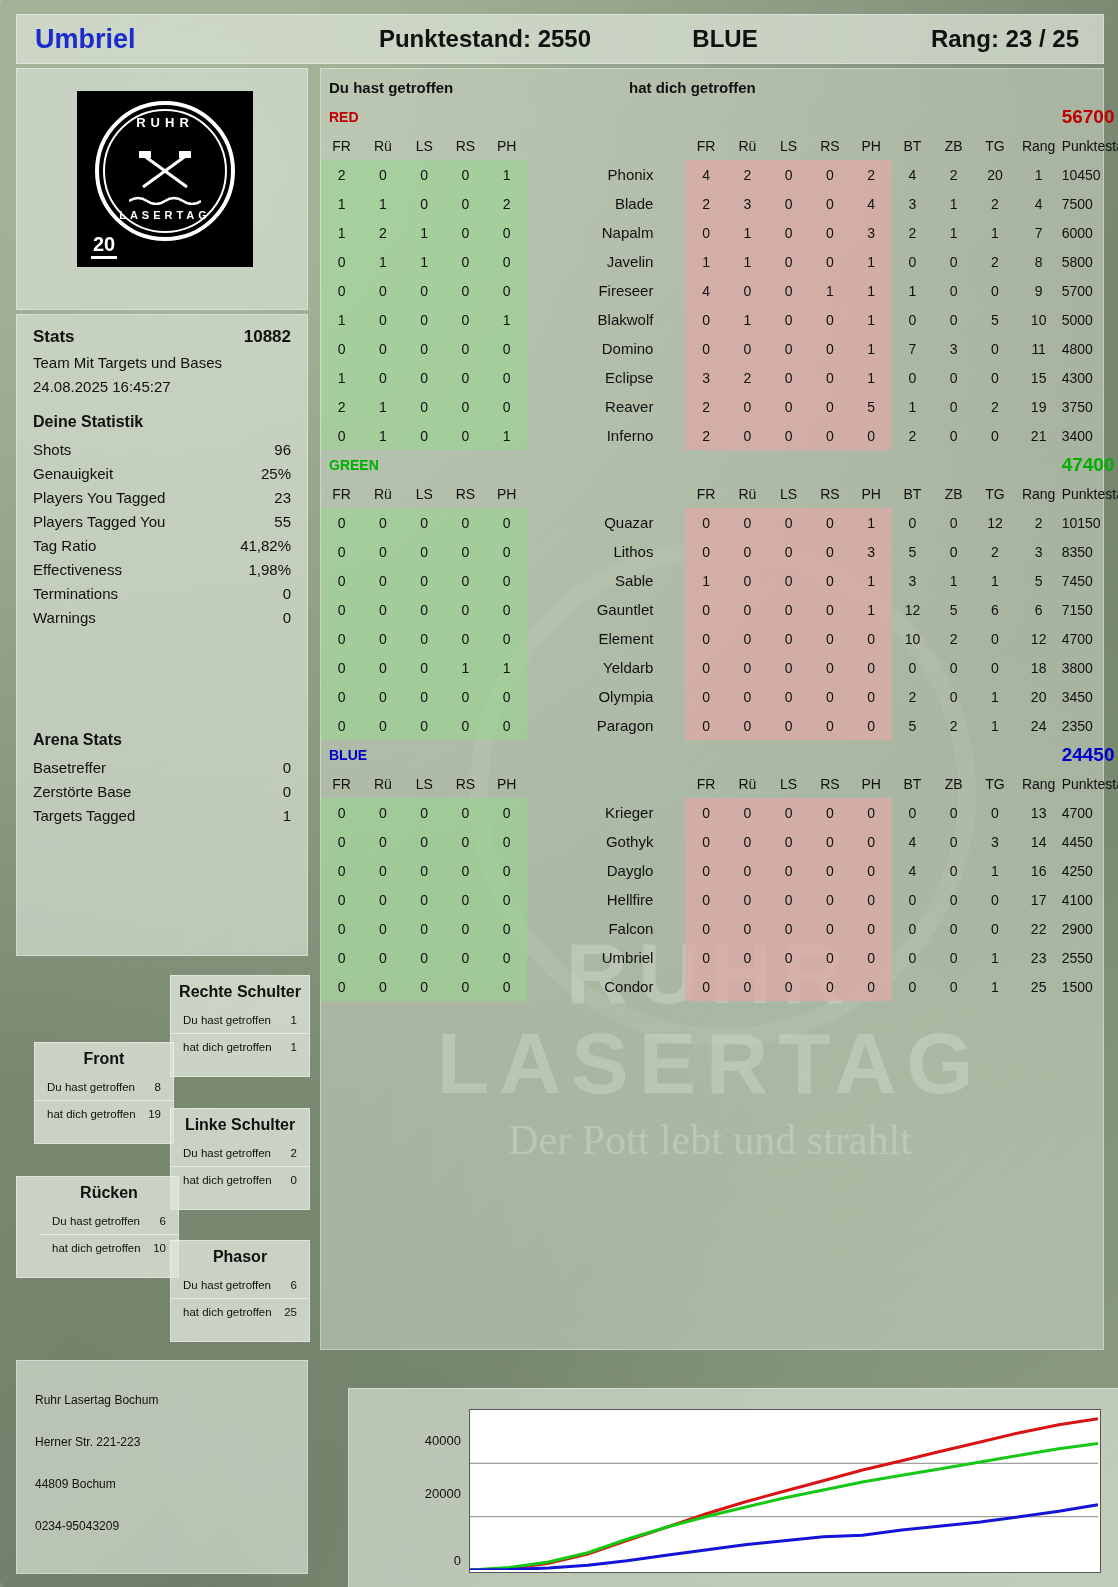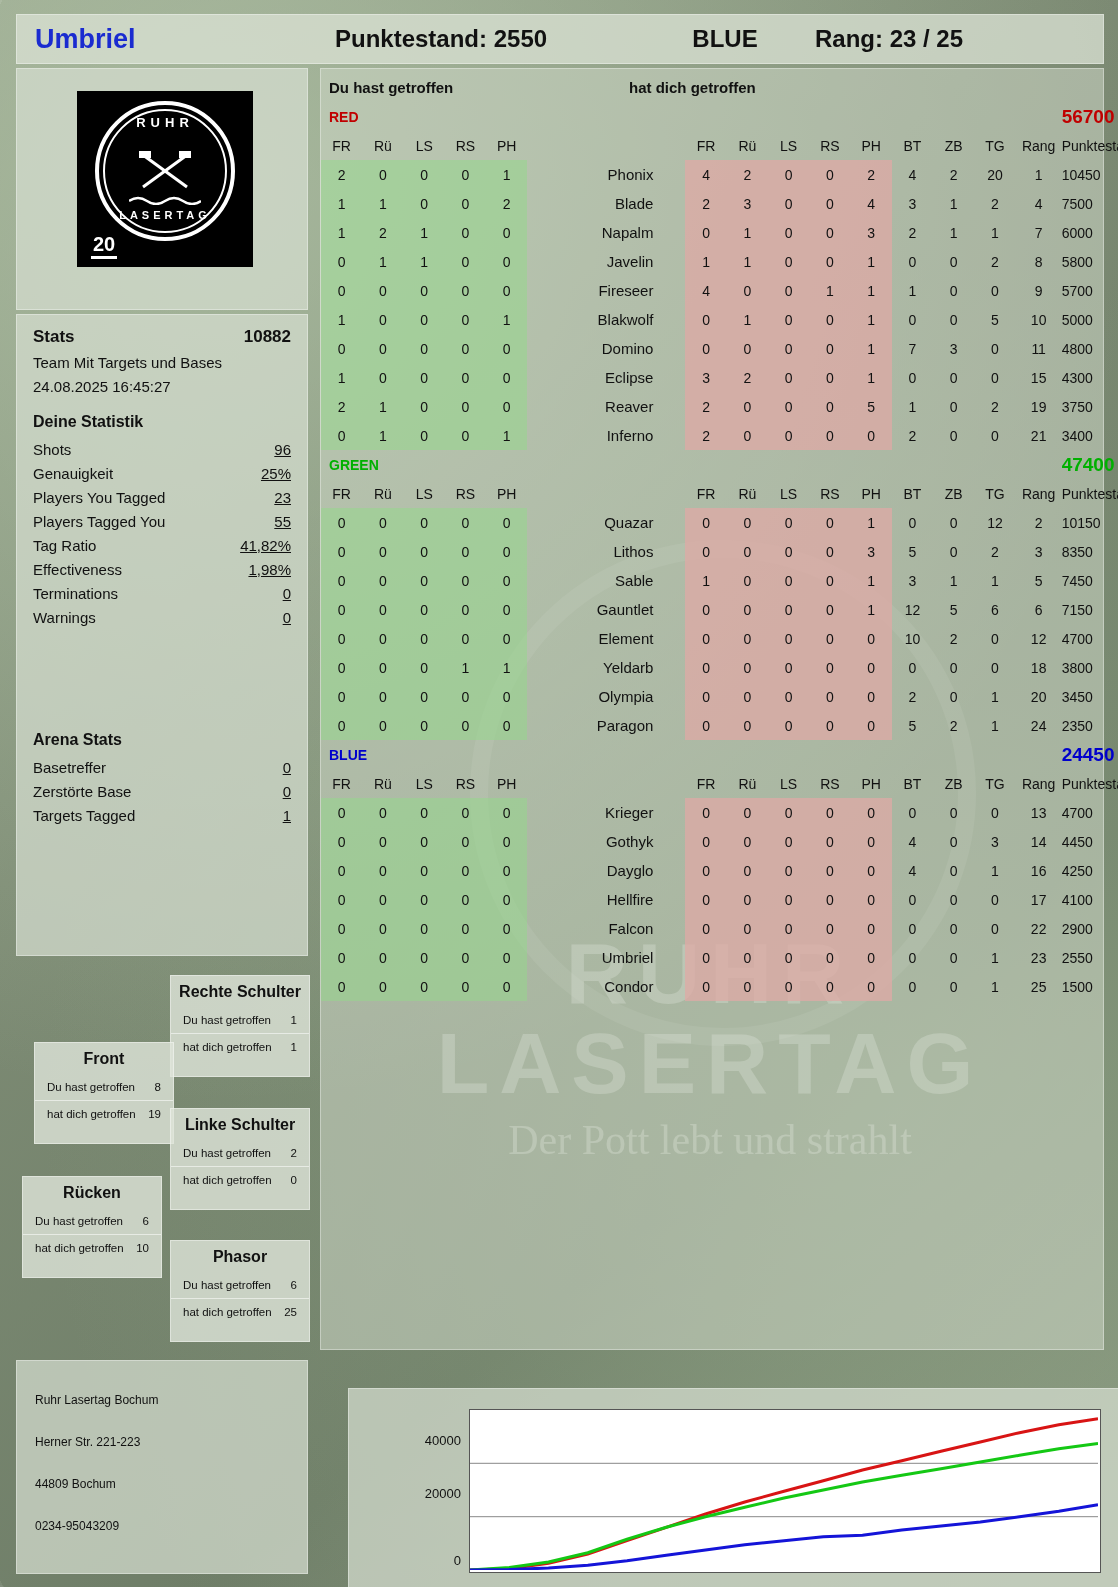--- a/index.html
+++ b/index.html
@@ -44,23 +44,23 @@
   .panel{
     position:absolute;
     background:rgba(214,222,208,.72);
     border:1px solid rgba(255,255,255,.35);
   }
 
   
   #header{left:16px;top:14px;width:1086px;height:48px;background:rgba(216,224,210,.78);}
   #header .hdr-inner{display:flex;align-items:center;height:48px;}
   .hdr-name{width:300px;padding-left:18px;font-size:27px;font-weight:bold;color:#1a2bd0;}
-  .hdr-score{flex:0 0 300px;font-size:24px;font-weight:bold;color:#111;}
+  .hdr-score{flex:0 0 300px;text-align:center;font-size:24px;font-weight:bold;color:#111;}
   .hdr-team{flex:0 0 180px;text-align:center;font-size:24px;font-weight:bold;color:#111;}
-  .hdr-rank{flex:1;text-align:left;padding-right:9px;font-size:24px;font-weight:bold;color:#111;}
+  .hdr-rank{flex:1;text-align:right;padding-right:24px;font-size:24px;font-weight:bold;color:#111;}
 
   
   #logo-panel{left:16px;top:68px;width:290px;height:240px;}
   .logo-box{
     position:absolute;left:60px;top:22px;width:176px;height:176px;background:#000;
     color:#fff;
   }
   .logo-ring{
     position:absolute;left:18px;top:10px;width:140px;height:140px;border-radius:50%;
     border:4px solid #fff;box-sizing:border-box;
@@ -72,35 +72,35 @@
   .logo-t{position:absolute;left:0;top:24px;width:176px;text-align:center;font-size:13px;letter-spacing:5px;font-weight:bold;}
   .logo-b{position:absolute;left:0;top:118px;width:176px;text-align:center;font-size:11px;letter-spacing:4px;font-weight:bold;}
   .logo-ham{position:absolute;left:60px;top:60px;width:56px;height:40px;}
   .logo-wave{position:absolute;left:52px;top:104px;width:72px;height:10px;}
   .logo-num{position:absolute;left:14px;bottom:8px;font-size:20px;font-weight:bold;border-bottom:3px solid #fff;padding:0 2px;}
 
   #game-panel{left:16px;top:314px;width:290px;height:640px;padding:0;}
   .gp{padding:12px 16px 0 16px;font-size:15px;color:#111;}
   .row{display:flex;justify-content:space-between;margin-bottom:7px;}
   .row .k{}
-  .row .v{font-weight:normal;text-decoration:underline;}
+  .row .v{font-weight:normal;}
   .sect-title{font-weight:bold;font-size:16px;margin:2px 0 10px 0;}
   .gp .big{font-weight:bold;font-size:17px;}
   .spacer{height:96px;}
 
   
   .bp{position:absolute;background:rgba(222,229,217,.80);border:1px solid rgba(255,255,255,.4);}
   .bp .bp-title{text-align:center;font-weight:bold;font-size:16px;padding:7px 0 6px 0;color:#111;}
   .bp .bp-row{display:flex;justify-content:space-between;font-size:11.5px;padding:7px 12px;color:#111;}
   .bp .bp-row.sep{border-top:1px solid rgba(255,255,255,.55);}
 
   #bp-rs{left:170px;top:975px;width:138px;height:100px;}
   #bp-front{left:34px;top:1042px;width:138px;height:100px;}
   #bp-ls{left:170px;top:1108px;width:138px;height:100px;}
-  #bp-ruecken{left:22px;top:1176px;width:138px;height:100px;}
+  #bp-ruecken{left:16px;top:1176px;width:138px;height:100px;padding-left:23px;}
   #bp-phasor{left:170px;top:1240px;width:138px;height:100px;}
 
   #addr-panel{left:16px;top:1360px;width:290px;height:212px;}
   .addr{padding:18px 18px;font-size:12px;color:#111;line-height:42px;}
 
   
   #board{left:320px;top:68px;width:782px;height:1280px;background:rgba(205,215,198,.55);}
   .board-inner{position:relative;padding:10px 0 0 0;}
   .col-head{display:flex;font-size:15px;font-weight:bold;color:#111;padding:0 0 6px 0;}
   .ch-left{margin-left:8px;width:300px;}

